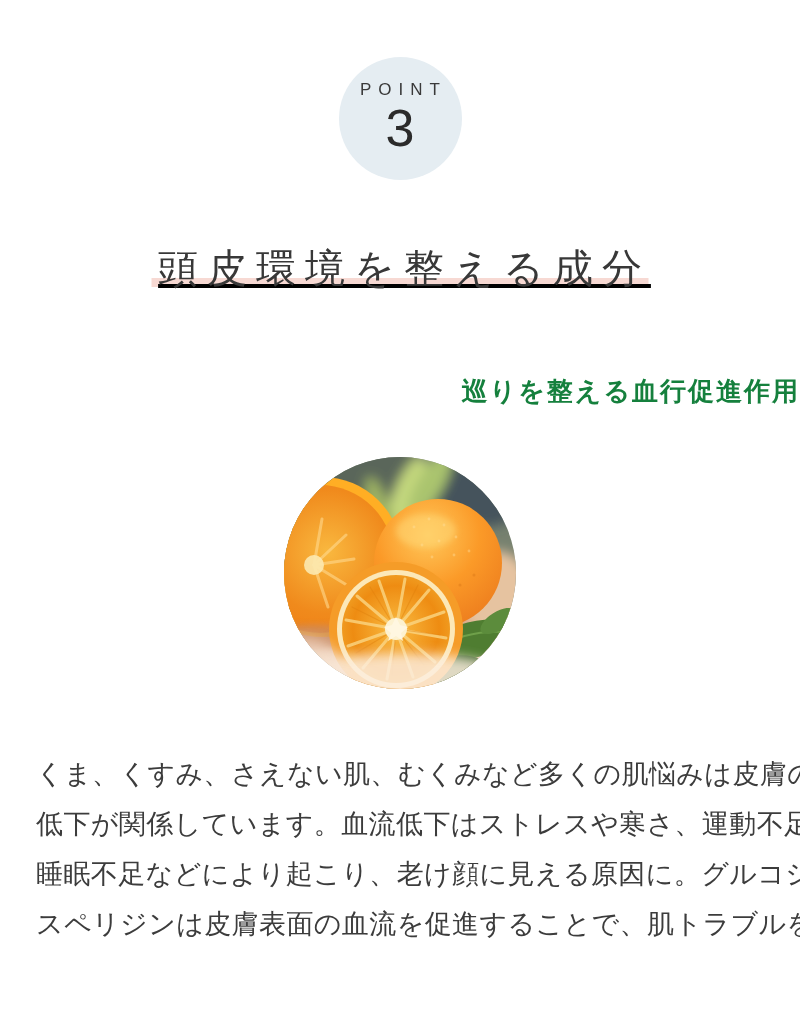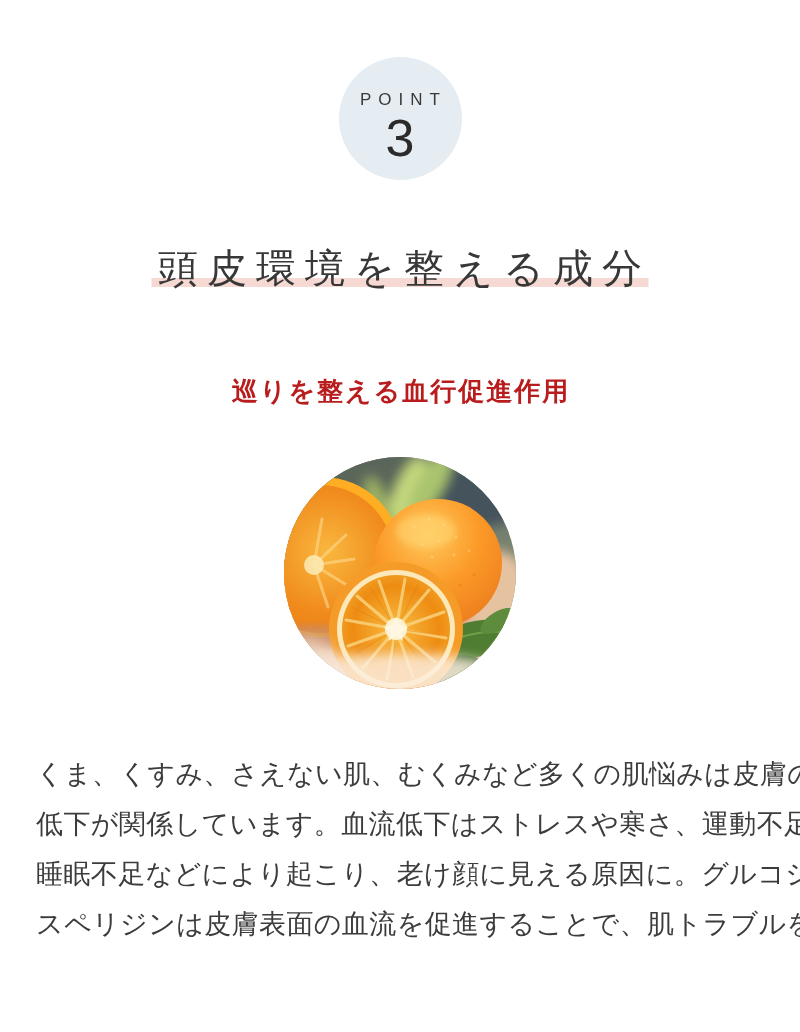--- a/index.html
+++ b/index.html
@@ -21,41 +21,42 @@
     width: 123px;
     height: 123px;
     border-radius: 50%;
     background: #e5edf2;
     margin: 57px auto 0;
     display: flex;
     flex-direction: column;
     align-items: center;
   }
   .badge-label {
-    margin-top: 34px;
+    margin-top: 24px;
     font-size: 17px;
     font-weight: 400;
     letter-spacing: 7px;
     text-indent: 7px;
     color: #3a3a3a;
     line-height: 1;
   }
   .badge-number {
     margin-top: 4px;
     font-size: 52px;
     font-weight: 300;
     color: #2b2b2b;
     line-height: 1;
   }
   
   .heading-wrap {
     position: relative;
     margin-top: 64px;
     height: 48px;
     text-align: center;
+    text-decoration: underline;
   }
   .heading-band {
     position: absolute;
     left: 50%;
     top: 34px;
     transform: translateX(-50%);
     width: 497px;
     height: 9px;
     background: #f7d9d3;
     z-index: 0;
@@ -67,26 +68,26 @@
     font-size: 40px;
     font-weight: 400;
     letter-spacing: 9px;
     text-indent: 9px;
     color: #383838;
     line-height: 48px;
   }
   
   .subtitle {
     margin-top: 84px;
-    text-align: center;
+    text-align: right;
     font-size: 26px;
     font-weight: 700;
     letter-spacing: 2px;
     text-indent: 2px;
-    color: #b91c1c;
+    color: #15803d;
     line-height: 30px;
   }
   
   .photo {
     width: 232px;
     height: 232px;
     margin: 51px auto 0;
     border-radius: 50%;
   }
   

